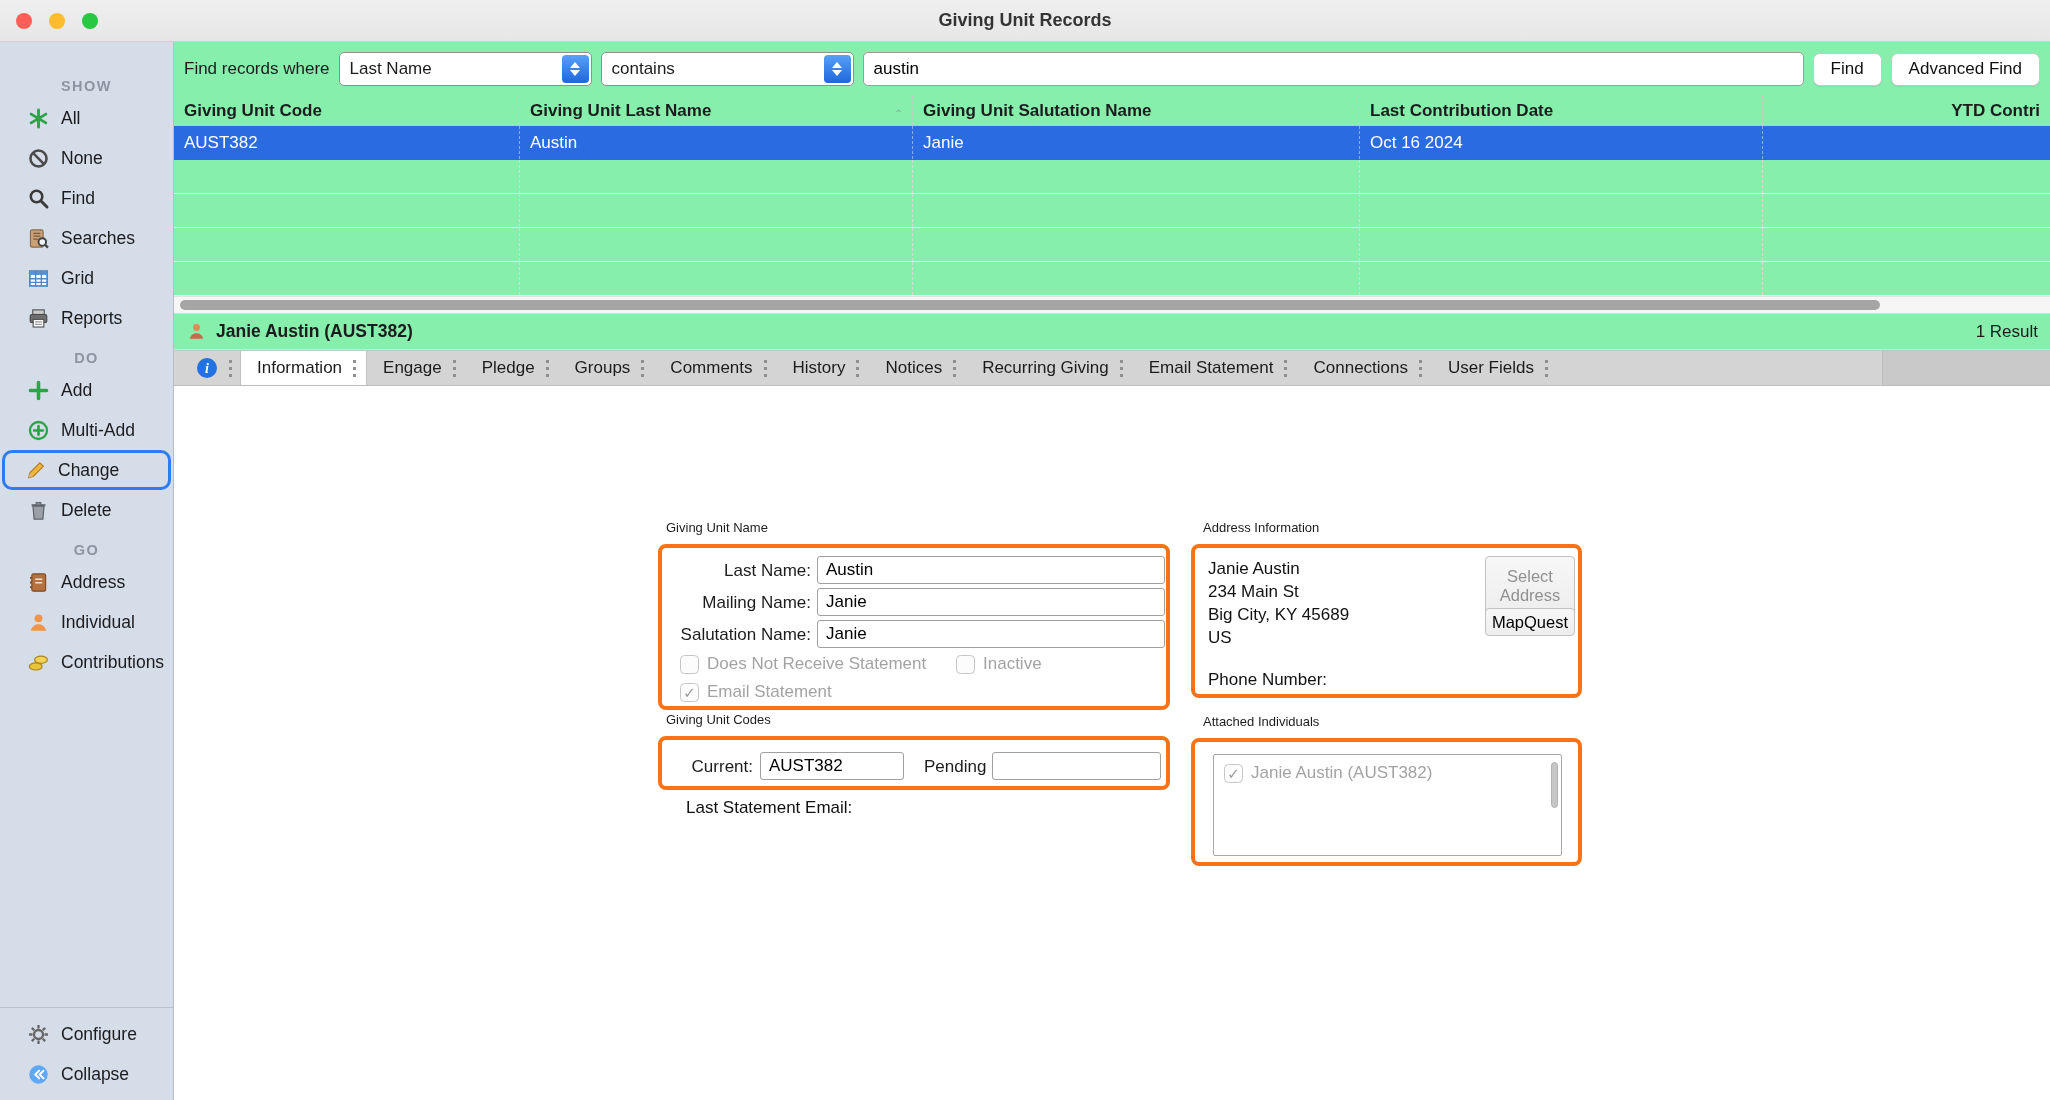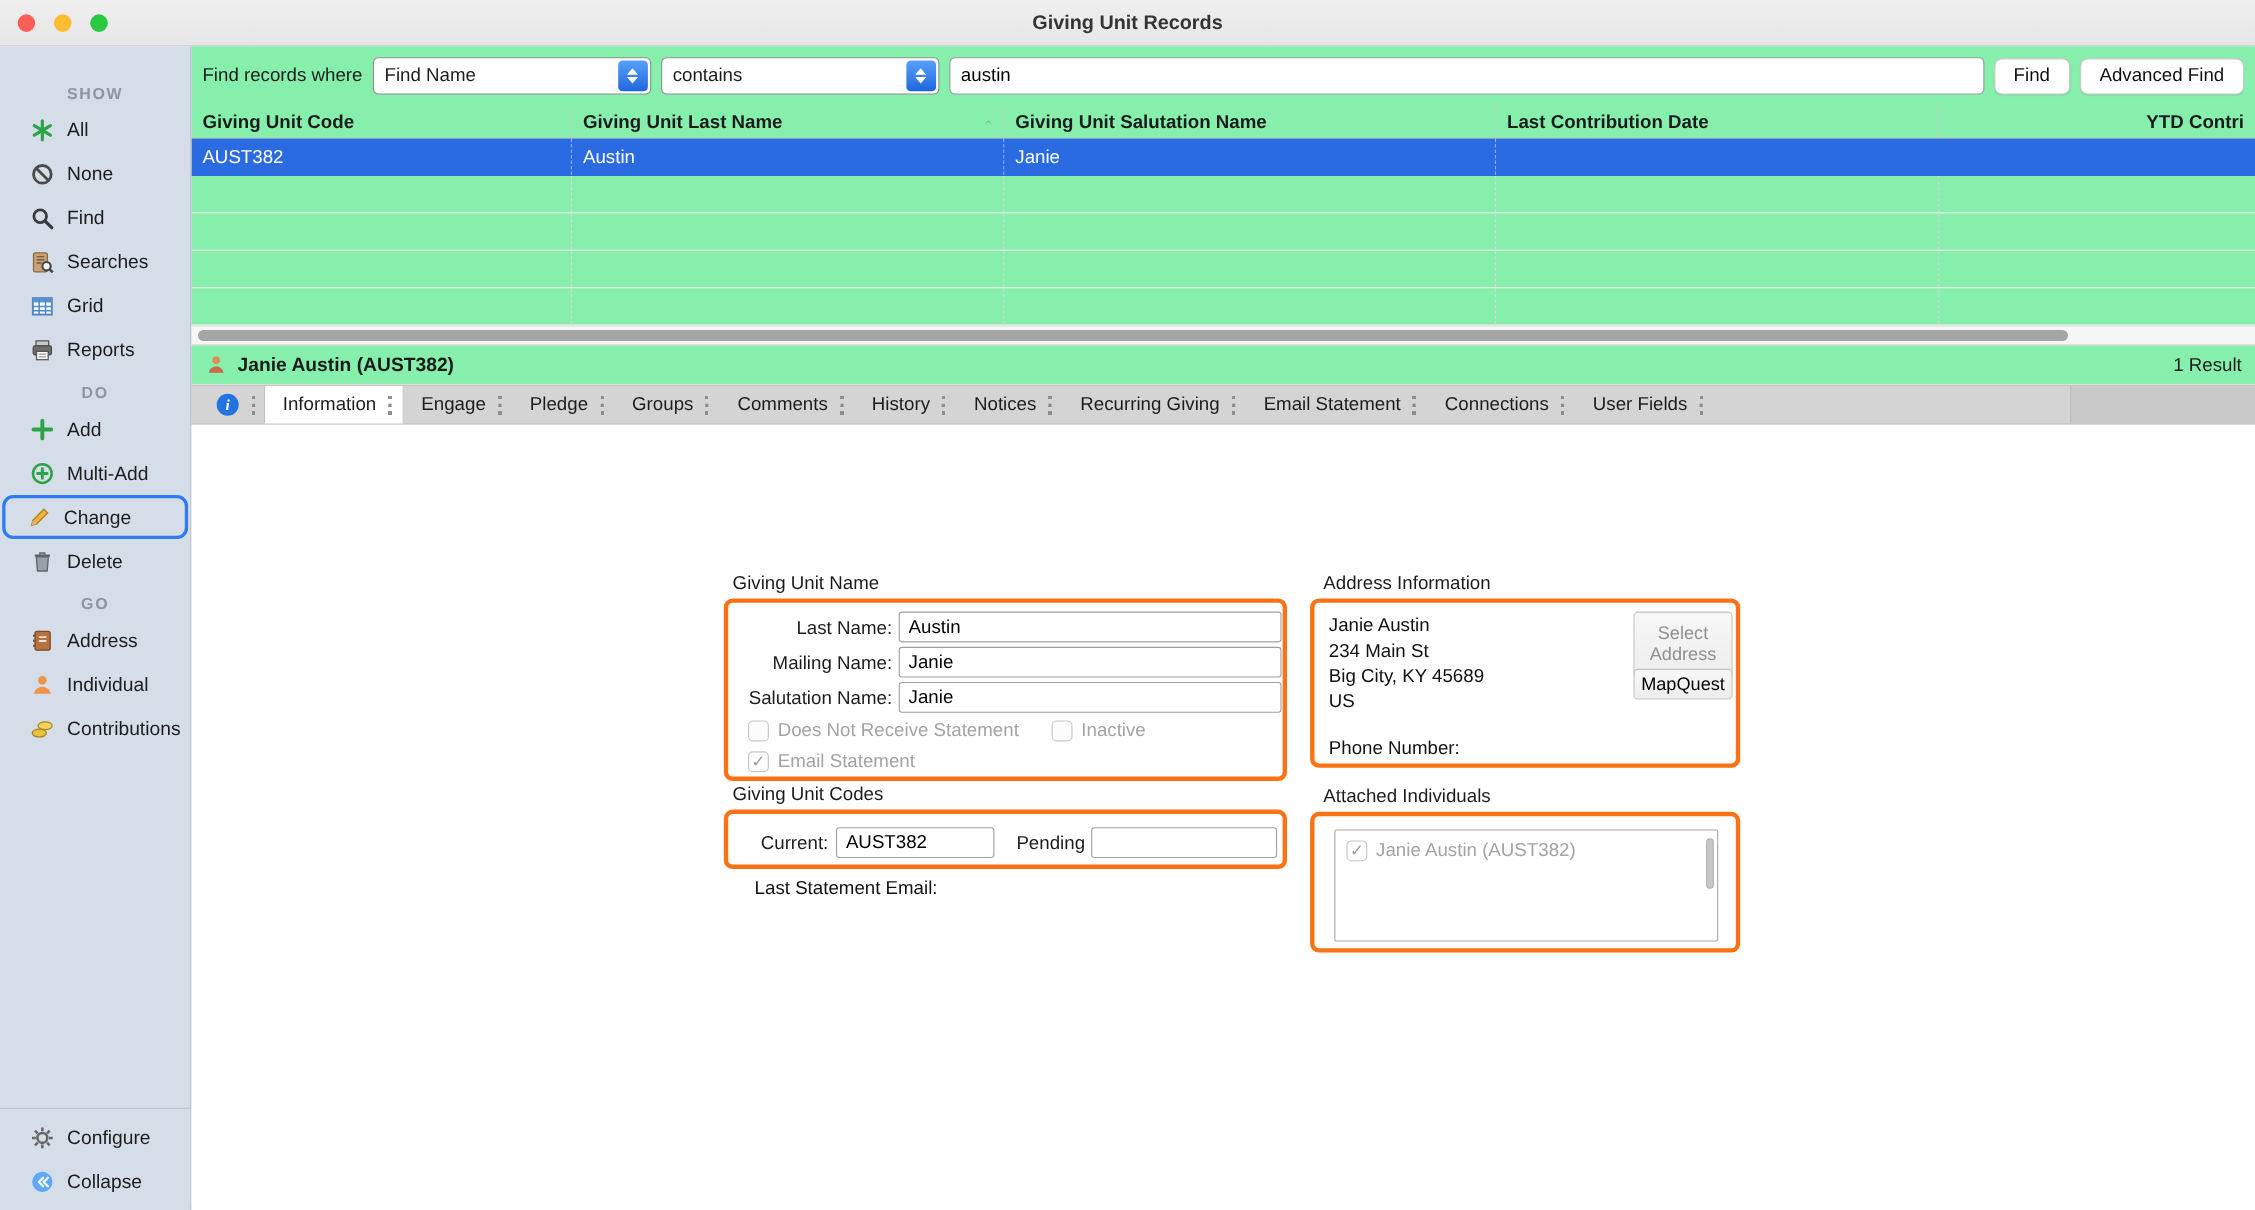--- a/index.html
+++ b/index.html
@@ -58,21 +58,21 @@
   
   .tabbar { height:36px; background:#d4d4d4; border-top:1px solid #c6c6c6; border-bottom:1px solid #bdbdbd; display:flex; align-items:stretch; padding-left:12px; position:relative; font-size:17px; }
   .tab { display:flex; align-items:center; gap:11px; padding:0 10px 0 16px; color:#1c1c1e; }
   .tab.info-tab { padding:0 8px 0 10px; }
   .tab.active { background:#fff; border-left:1px solid #c2c2c2; border-right:1px solid #c2c2c2; }
   .vdots { border-left:3px dotted #8f8f8f; height:17px; width:0; }
   .tab-endcap { position:absolute; right:0; top:0; bottom:0; width:168px; background:#c9c9c9; border-left:1px solid #bcbcbc; }
 
   
   .content { position:relative; flex:1; background:#fff; }
-  .glabel { position:absolute; font-size:17px; color:#1c1c1e; }
+  .glabel { position:absolute; font-size:13px; color:#1c1c1e; }
   .gbox { position:absolute; border:4px solid #f97316; border-radius:8px; background:#fff; }
   .flabel { position:absolute; text-align:right; font-size:17px; }
   .fin { position:absolute; height:28px; border:1px solid #a0a0a0; border-radius:3px; font-size:17px; padding:0 8px; font-family:inherit; background:#fff; }
   .cbrow { position:absolute; display:flex; align-items:center; gap:8px; }
   .cb { width:19px; height:19px; border:1px solid #c6c6c6; border-radius:4.5px; background:#fcfcfc; display:inline-flex; align-items:center; justify-content:center; flex:none; }
   .cb.checked::after { content:"✓"; color:#9a9a9a; font-size:15px; font-weight:bold; line-height:1; }
   .dim { color:#a3a3a3; font-size:17px; }
   .addr-lines { position:absolute; left:13px; top:9px; font-size:17px; line-height:23px; color:#111; }
   .sbtn { position:absolute; border:1px solid #c2c2c2; border-radius:4px; background:linear-gradient(#f7f7f7,#ededed); font-size:16.5px; font-family:inherit; display:flex; align-items:center; justify-content:center; text-align:center; }
   .sbtn.disabled { color:#909090; }
@@ -220,21 +220,21 @@
           <span>Collapse</span>
         </div>
       </div>
     </aside>
 
     <main class="main">
 
       <div class="searchbar">
         <span class="find-label">Find records where</span>
         <div class="dropdown">
-          <span>Find Name</span>
+          <span>Last Name</span>
           <span class="dd-btn">
               <span class="tri-up"></span>
               <span class="tri-down"></span>
             </span>
         </div>
         <div class="dropdown">
           <span>contains</span>
           <span class="dd-btn">
               <span class="tri-up"></span>
               <span class="tri-down"></span>
@@ -264,20 +264,21 @@
             </div>
           <div class="th num">
               <span>YTD Contri</span>
             </div>
         </div>
 
         <div class="trow selected">
           <div class="td">AUST382</div>
           <div class="td">Austin</div>
           <div class="td">Janie</div>
+          <div class="td">Oct 16 2024</div>
           <div class="td"></div>
         </div>
 
         <div class="trow">
             <div class="td"></div>
             <div class="td"></div>
             <div class="td"></div>
             <div class="td"></div>
             <div class="td"></div>
           </div>

